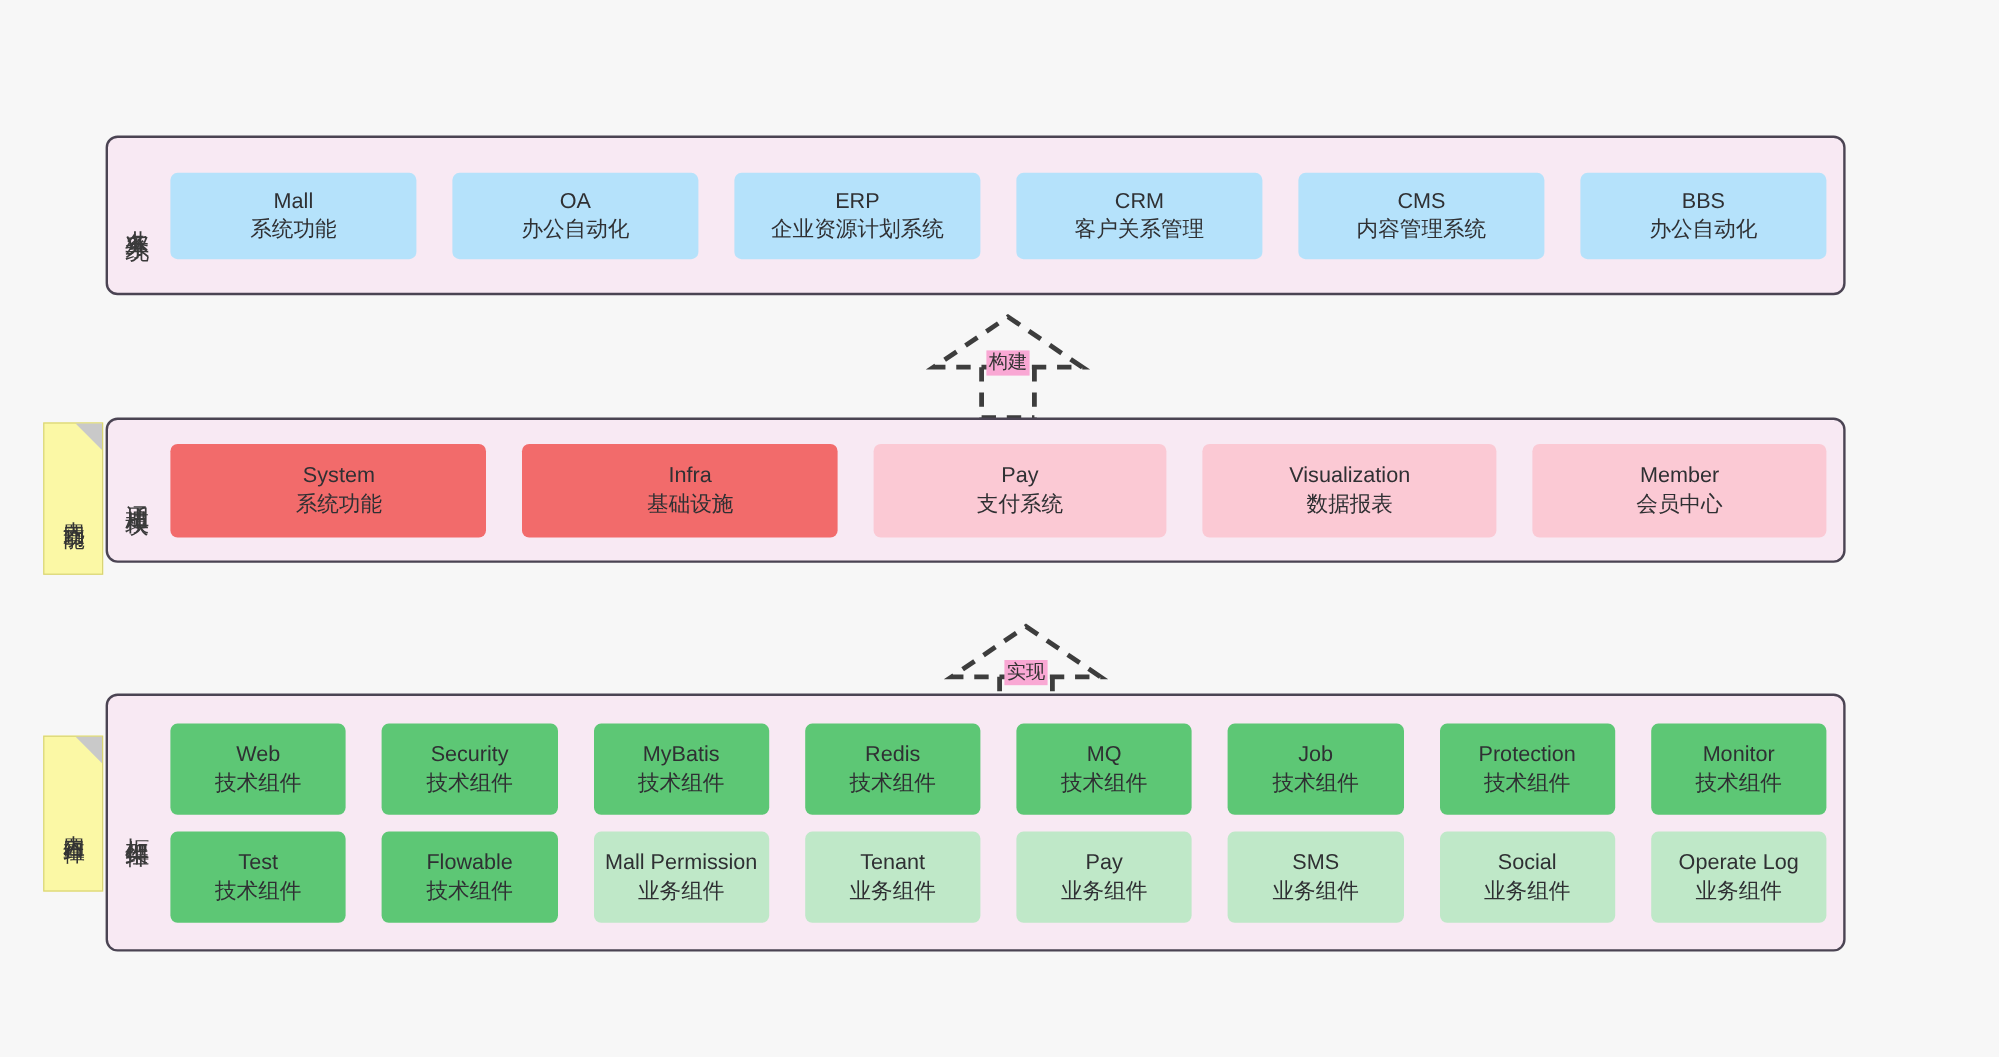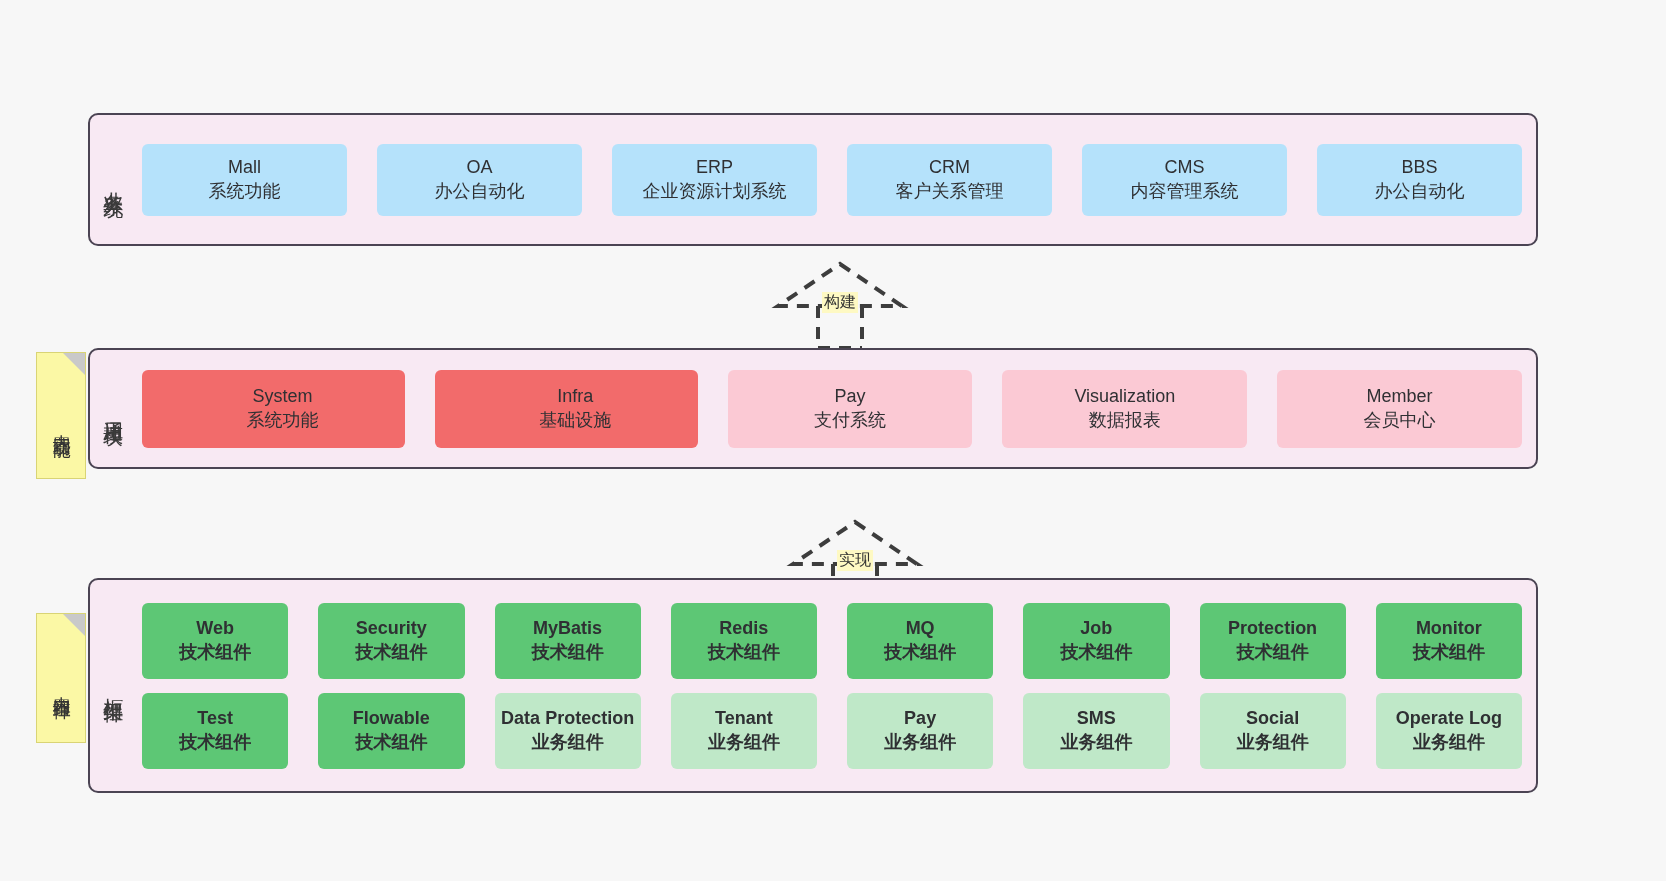--- a/index.html
+++ b/index.html
@@ -89,21 +89,21 @@
   .c-green       { background: #5dc775; }
   .c-lightgreen  { background: #bfe8c8; }
 
   
   #layer-business   { left: 88px;  top: 113px; width: 1450px; height: 133px; }
   #layer-common     { left: 88px;  top: 348px; width: 1450px; height: 121px; }
   #layer-framework  { left: 88px;  top: 578px; width: 1450px; height: 215px; }
 
   #layer-business .cell-row  { height: 72px; }
   #layer-common .cell-row    { height: 78px; }
-  #layer-framework .cell-row { height: 76px; font-weight: bold; }
+  #layer-framework .cell-row { height: 76px; }
 
   
   .note {
     position: absolute;
     box-sizing: border-box;
     background: #fbf8a5;
     border: 1px solid #d9d475;
     display: flex;
     align-items: center;
     justify-content: center;
@@ -134,21 +134,21 @@
     height: 92px;
   }
   .arrow svg { display: block; overflow: visible; }
   .arrow .arrow-label {
     position: absolute;
     left: 50%;
     transform: translateX(-50%);
     top: 34px;
     font-size: 16px;
     color: #333333;
-    background: #fef9c3;
+    background: #f9a8d4;
     padding: 0 2px;
     white-space: nowrap;
   }
   #arrow-build    { left: 755px; top: 258px; }
   #arrow-implement{ left: 770px; top: 516px; }
 </style>
 </head>
 <body>
 
 <div class="canvas">
@@ -279,21 +279,21 @@
       <div class="cell-row">
         <div class="cell c-green">
           <span class="en">Test</span>
           <span class="cn">技术组件</span>
         </div>
         <div class="cell c-green">
           <span class="en">Flowable</span>
           <span class="cn">技术组件</span>
         </div>
         <div class="cell c-lightgreen wrap">
-          <span class="en">Data Protection</span>
+          <span class="en">Mall Permission</span>
           <span class="cn">业务组件</span>
         </div>
         <div class="cell c-lightgreen">
           <span class="en">Tenant</span>
           <span class="cn">业务组件</span>
         </div>
         <div class="cell c-lightgreen">
           <span class="en">Pay</span>
           <span class="cn">业务组件</span>
         </div>

